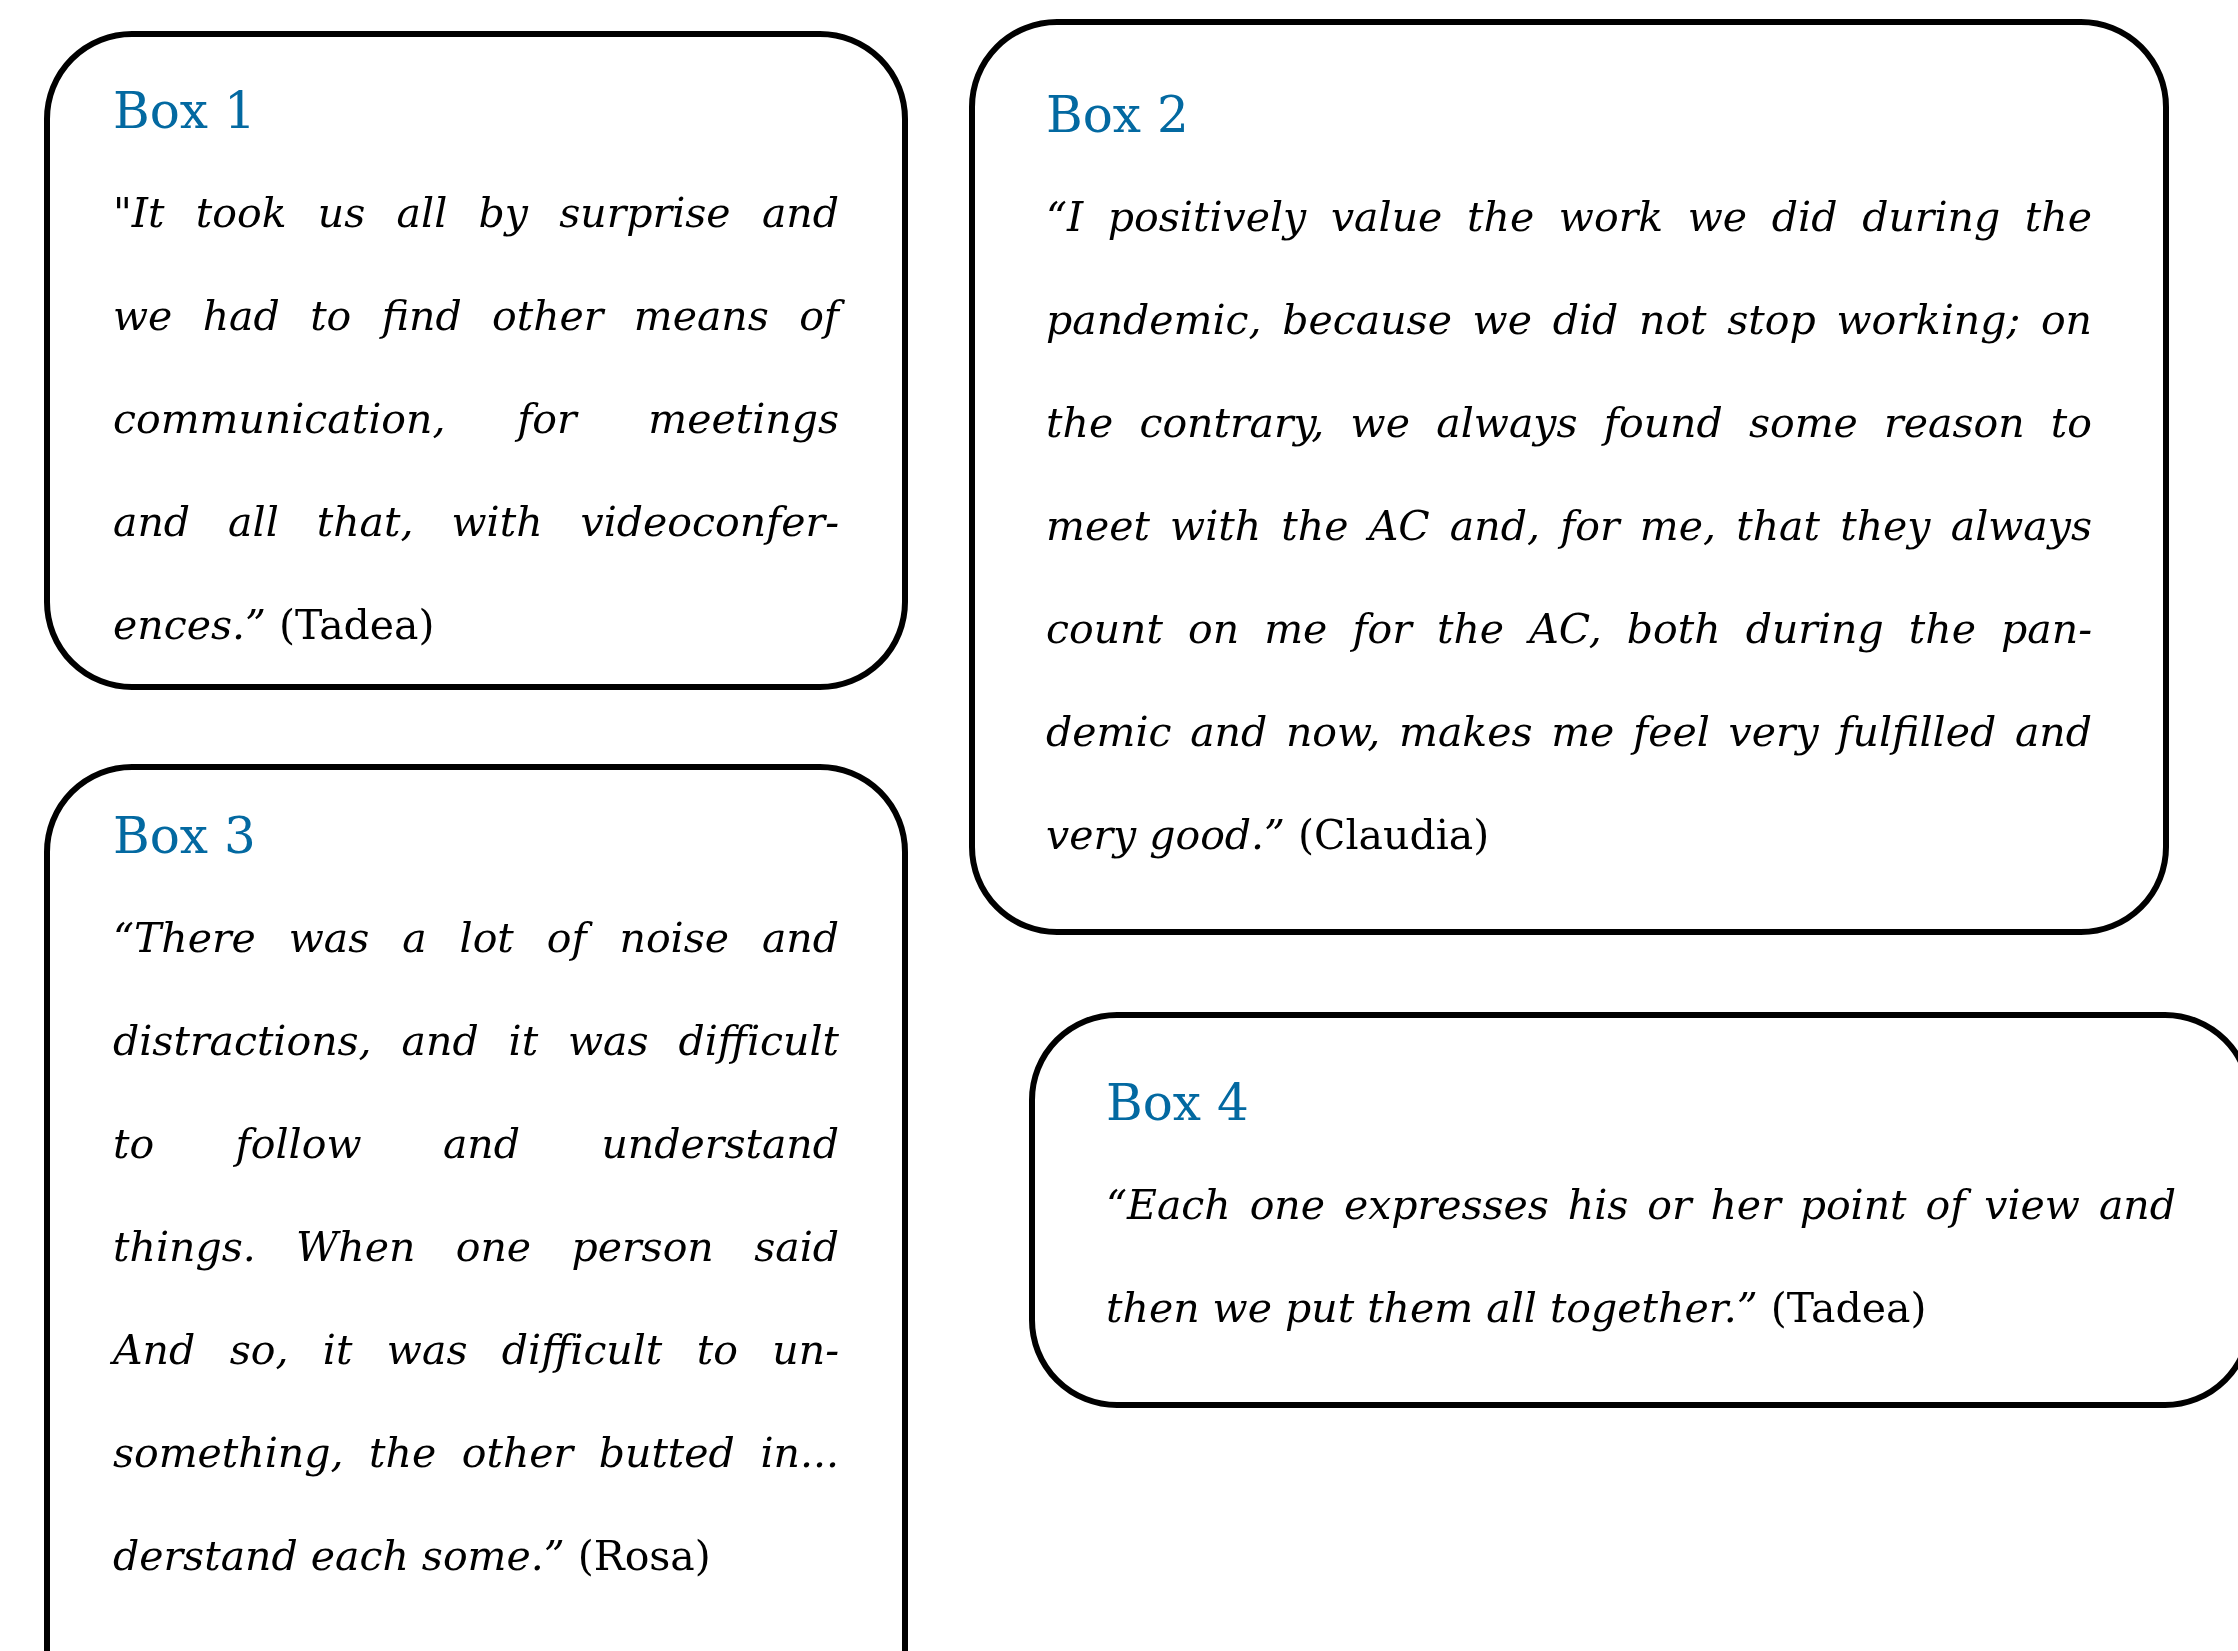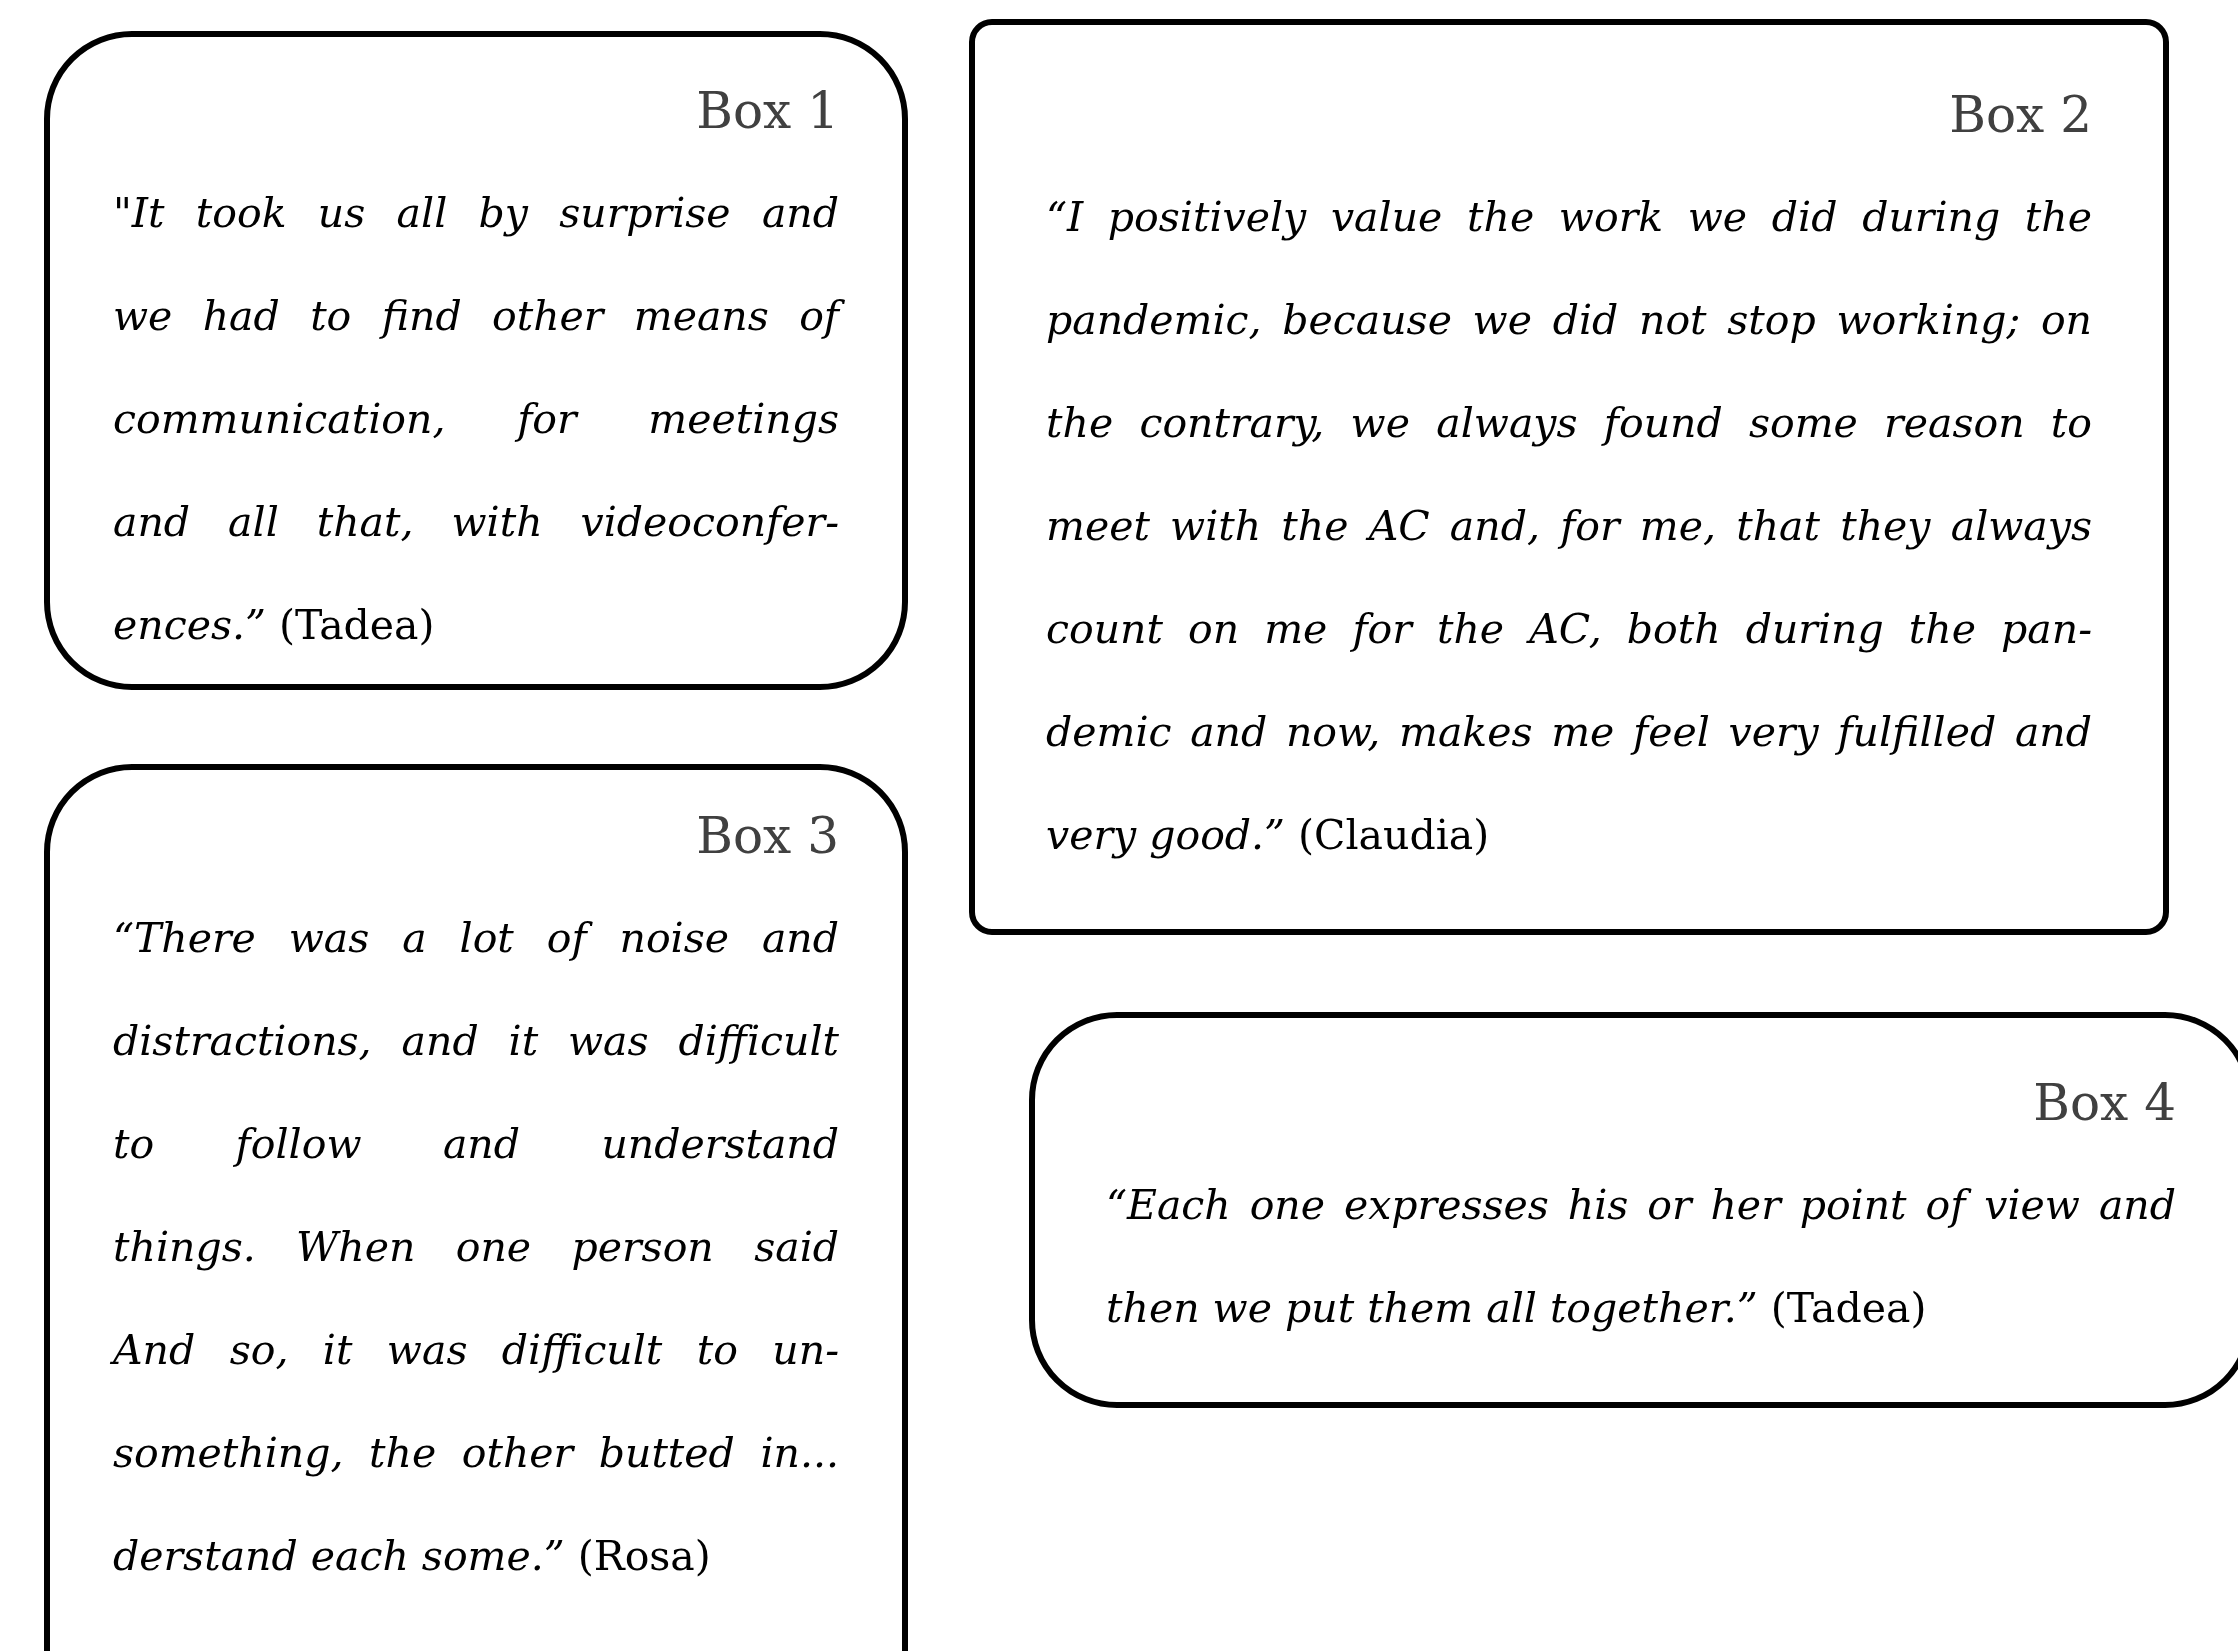--- a/index.html
+++ b/index.html
@@ -16,29 +16,29 @@
     color: #000000;
   }
   .box {
     position: absolute;
     box-sizing: border-box;
     background: #ffffff;
     border: 6.1px solid #000000;
     border-radius: 88px;
   }
   #box1 { left: 44px;   top: 31px;   width: 864px; height: 659px;  padding: 23px 63px 0 63px; }
-  #box2 { left: 969px; top: 19px;   width: 1200px; height: 916px; padding: 39px 71px 0 71px; border-radius: 23px; }
+  #box2 { left: 969px; top: 19px;   width: 1200px; height: 916px; padding: 39px 71px 0 71px; }
   #box3 { left: 44px;   top: 764px; width: 864px; height: 1065px; padding: 15px 63px 0 63px; }
   #box4 { left: 982px; top: 1012px; width: 1224px; height: 396px;  padding: 34px 71px 0 71px; margin-left: 47px; }
   .box-title {
-    text-align: right;
+    text-align: left;
     font-size: 50px;
     line-height: 102px;
     font-style: normal;
-    color: #404040;
+    color: #0369a1;
   }
   .quote {
     font-size: 41px;
     font-style: italic;
     color: #000000;
   }
   .line {
     line-height: 103px;
   }
   .line.just {

